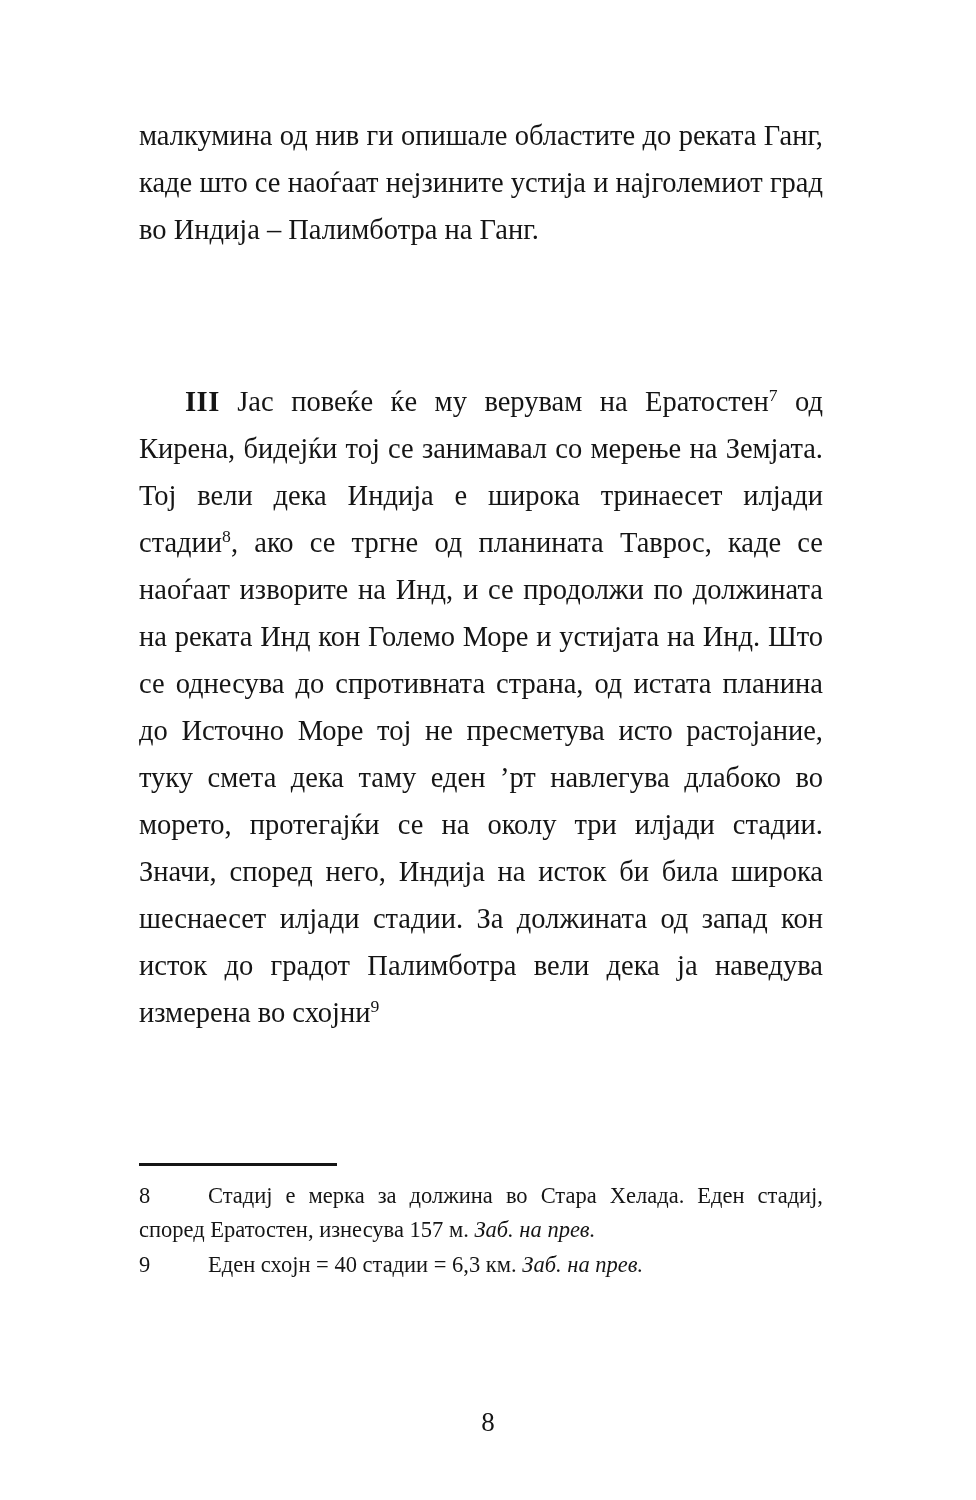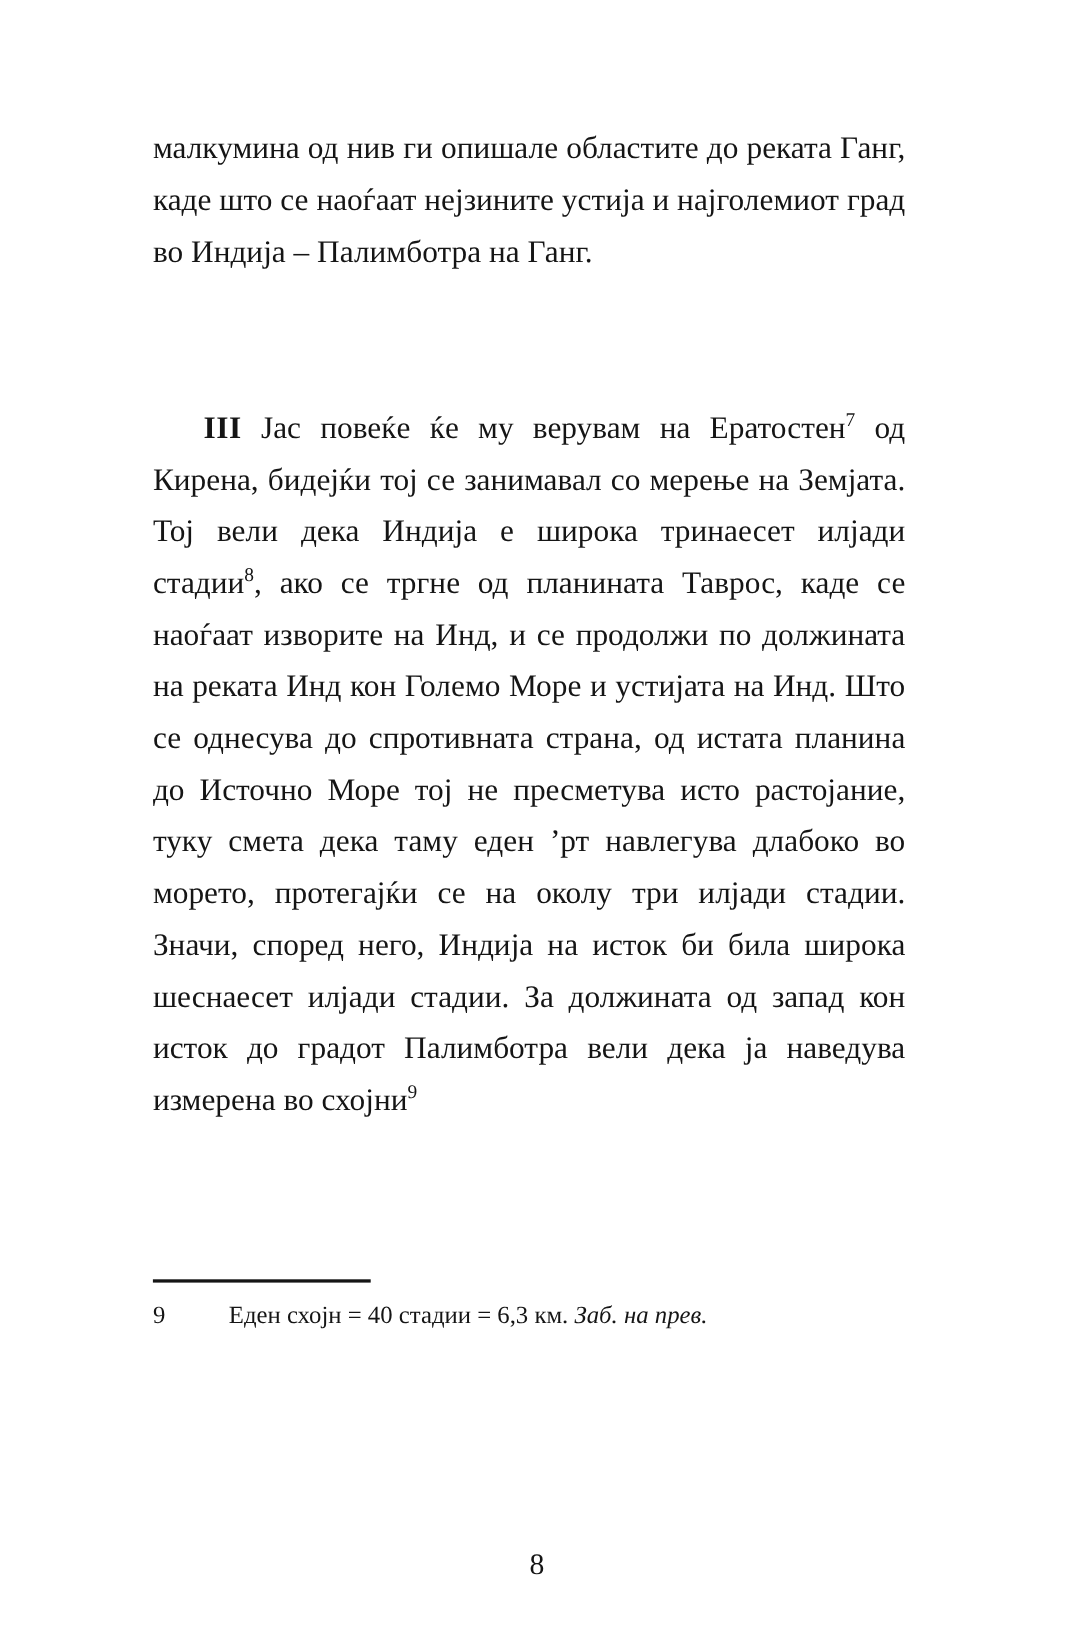--- a/index.html
+++ b/index.html
@@ -42,20 +42,21 @@
     color: #151515;
     -webkit-font-smoothing: antialiased;
   }
 
   .par-gap {
     height: 113px;
   }
 
   .indent {
     text-indent: 46px;
+    margin-top: 12px;
   }
 
   .chapter-mark {
     font-weight: bold;
     letter-spacing: 0.5px;
   }
 
   sup.fn-ref {
     font-size: 0.62em;
     vertical-align: super;
@@ -126,20 +127,21 @@
 
     <p class="body-par indent"><span class="chapter-mark">III</span><span> Јас повеќе ќе му верувам на Ератостен</span><sup class="fn-ref">7</sup><span> од Кирена, бидејќи тој се занимавал со мерење на Земјата. Тој вели дека Индија е широка тринаесет илјади стадии</span><sup class="fn-ref">8</sup><span>, ако се тргне од планината Таврос, каде се наоѓаат изворите на Инд, и се продолжи по должината на реката Инд кон Големо Море и устијата на Инд. Што се однесува до спротивната страна, од истата планина до Источно Море тој не пресметува исто растојание, туку смета дека таму еден ’рт навлегува длабоко во морето, протегајќи се на околу три илјади стадии. Значи, според него, Индија на исток би била широка шеснаесет илјади стадии. За должината од запад кон исток до градот Палимботра вели дека ја наведува измерена во схојни</span><sup class="fn-ref">9</sup></p>
 
   </div>
 
   <div class="footnotes">
 
     <div class="fn-rule"></div>
 
 
+    <p class="fn-item"><span class="fn-num">8</span><span>Стадиј е мерка за должина во Стара Хелада. Еден стадиј, според Ератостен, изнесува 157 м. </span><span class="it">Заб. на прев.</span></p>
 
     <p class="fn-item no-justify"><span class="fn-num">9</span><span>Еден схојн  = 40 стадии = 6,3 км. </span><span class="it">Заб. на прев.</span></p>
 
   </div>
 
   <div class="page-number">8</div>
 
 </div>
 
 </body></html>

